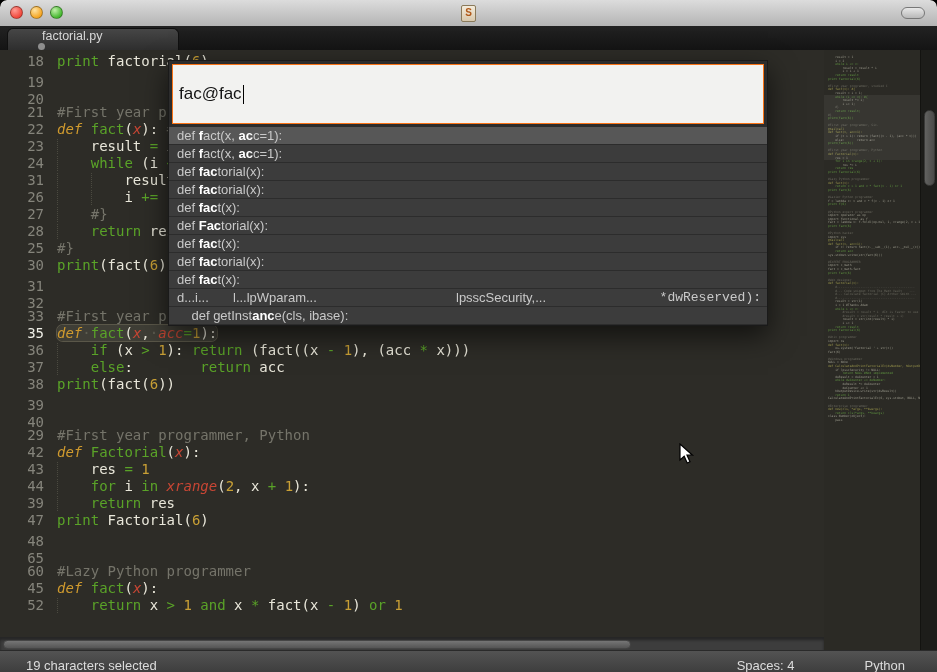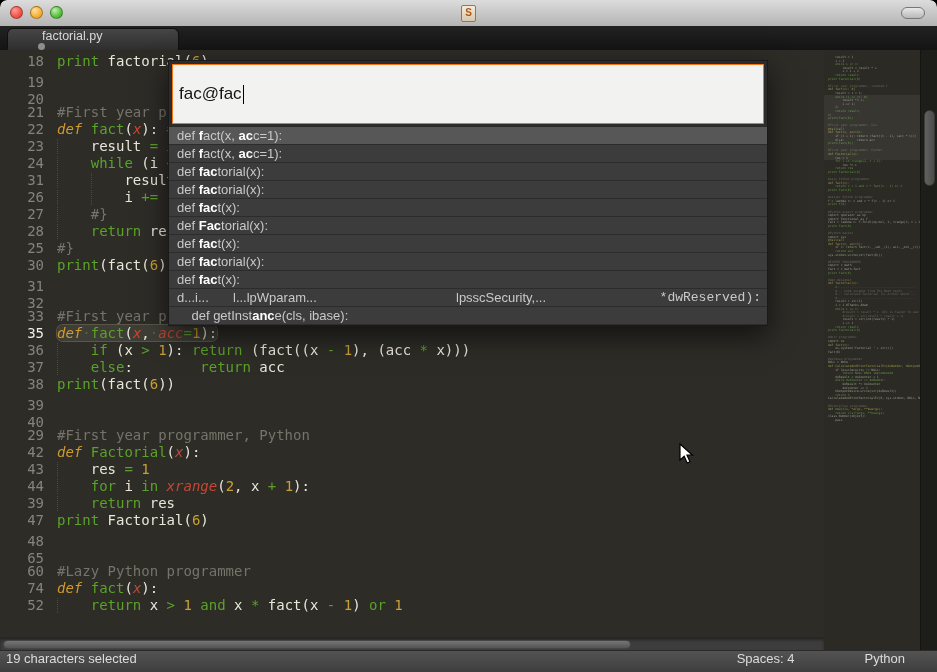--- a/index.html
+++ b/index.html
@@ -50,21 +50,21 @@
     font-size:3px;line-height:3.6px;white-space:pre;}
   .mm-c{color:#67665c;} .mm-d{color:#97934a;} .mm-k{color:#5f9440;} .mm-w{color:#98978a;}
   .mm-viewport{position:absolute;left:0;top:45px;width:96px;height:65px;background:rgba(255,255,255,.06);}
   
   .vscroll{position:absolute;left:920px;top:50px;width:17px;height:600px;background:#1d1d1a;border-left:1px solid #131310;}
   .vthumb{position:absolute;left:3px;top:60px;width:11px;height:76px;border-radius:6px;
     background:linear-gradient(90deg,#626260,#4a4a48);border:1px solid #3a3a38;box-sizing:border-box;}
   
   .statusbar{position:absolute;top:650px;left:0;right:0;height:22px;
     background:linear-gradient(#535353,#3d3d3d);border-top:1px solid #2a2a2a;
-    display:flex;align-items:flex-start;font-size:13px;color:#dcdcdc;}
+    display:flex;align-items:flex-end;font-size:13px;color:#dcdcdc;padding-left:20px;}
   .status-left{flex:1;padding-left:6px;}
   .status-spaces{margin-right:70px;margin-left:12px;}
   .status-syntax{margin-right:32px;}
   
   .popup{position:absolute;left:168px;top:60px;width:600px;background:#2c2c2c;
     border:1px solid #1a1a1a;box-sizing:border-box;box-shadow:0 10px 26px rgba(0,0,0,.6);}
   .popup-input{margin:3px;height:26px;background:#f2f2f0;border:1px solid #f97316;
     display:flex;align-items:center;padding:16px 6px;font-size:17px;color:#141414;}
   .caret{width:1px;height:19px;background:#000;margin-left:1px;}
   .popup-rows{margin-top:2px;}
@@ -126,21 +126,21 @@
         <div class="code-line"><span class="gutter-num">40</span><span class="code-text"></span></div>
         <div class="code-line"><span class="gutter-num">29</span><span class="code-text"><span class="tk-c">#First year programmer, Python</span></span></div>
         <div class="code-line"><span class="gutter-num">42</span><span class="code-text"><span class="tk-d">def</span><span class="tk-w"> </span><span class="tk-f">Factorial</span><span class="tk-w">(</span><span class="tk-p">x</span><span class="tk-w">):</span></span></div>
         <div class="code-line"><span class="gutter-num">43</span><span class="code-text"><span class="indent-guide" style="left: 0px;"></span><span class="tk-w">    res </span><span class="tk-k">=</span><span class="tk-w"> </span><span class="tk-n">1</span></span></div>
         <div class="code-line"><span class="gutter-num">44</span><span class="code-text"><span class="indent-guide" style="left: 0px;"></span><span class="tk-w">    </span><span class="tk-k">for</span><span class="tk-w"> i </span><span class="tk-k">in</span><span class="tk-w"> </span><span class="tk-p">xrange</span><span class="tk-w">(</span><span class="tk-n">2</span><span class="tk-w">, x </span><span class="tk-k">+</span><span class="tk-w"> </span><span class="tk-n">1</span><span class="tk-w">):</span></span></div>
         <div class="code-line"><span class="gutter-num">39</span><span class="code-text"><span class="indent-guide" style="left: 0px;"></span><span class="tk-w">    </span><span class="tk-k">return</span><span class="tk-w"> res</span></span></div>
         <div class="code-line"><span class="gutter-num">47</span><span class="code-text"><span class="tk-k">print</span><span class="tk-w"> Factorial(</span><span class="tk-n">6</span><span class="tk-w">)</span></span></div>
         <div class="code-line"><span class="gutter-num">48</span><span class="code-text"></span></div>
         <div class="code-line"><span class="gutter-num">65</span><span class="code-text"></span></div>
         <div class="code-line"><span class="gutter-num">60</span><span class="code-text"><span class="tk-c">#Lazy Python programmer</span></span></div>
-        <div class="code-line"><span class="gutter-num">74</span><span class="code-text"><span class="tk-d">def</span><span class="tk-w"> </span><span class="tk-f">fact</span><span class="tk-w">(</span><span class="tk-p">x</span><span class="tk-w">):</span></span></div>
+        <div class="code-line"><span class="gutter-num">45</span><span class="code-text"><span class="tk-d">def</span><span class="tk-w"> </span><span class="tk-f">fact</span><span class="tk-w">(</span><span class="tk-p">x</span><span class="tk-w">):</span></span></div>
         <div class="code-line"><span class="gutter-num">52</span><span class="code-text"><span class="indent-guide" style="left: 0px;"></span><span class="tk-w">    </span><span class="tk-k">return</span><span class="tk-w"> x </span><span class="tk-k">&gt;</span><span class="tk-w"> </span><span class="tk-n">1</span><span class="tk-w"> </span><span class="tk-k">and</span><span class="tk-w"> x </span><span class="tk-k">*</span><span class="tk-w"> fact(x </span><span class="tk-k">-</span><span class="tk-w"> </span><span class="tk-n">1</span><span class="tk-w">) </span><span class="tk-k">or</span><span class="tk-w"> </span><span class="tk-n">1</span></span></div>
       </div>
   </div>
 
   <div class="hscroll">
     <div class="hthumb"></div>
   </div>
 
   <div class="minimap">
     <div class="mm-code"><div class="mm-w">    result = 1</div><div class="mm-w">    i = 2</div><div class="mm-k">    while i &lt;= x:</div><div class="mm-w">        result = result * i</div><div class="mm-w">        i = i + 1</div><div class="mm-k">    return result</div><div class="mm-k">print factorial(6)</div><div class="mm-w"> </div><div class="mm-c">#First year programmer, studied C</div><div class="mm-d">def fact(x): #{</div><div class="mm-w">    result = i = 1;</div><div class="mm-k">    while (i &lt;= x): #{</div><div class="mm-w">        result *= i;</div><div class="mm-w">        i += 1;</div><div class="mm-c">    #}</div><div class="mm-k">    return result;</div><div class="mm-c">#}</div><div class="mm-k">print(fact(6))</div><div class="mm-w"> </div><div class="mm-c">#First year programmer, Sic.</div><div class="mm-d">@tailcall</div><div class="mm-d">def fact(x, acc=1):</div><div class="mm-w">    if (x &gt; 1): return (fact((x - 1), (acc * x)))</div><div class="mm-w">    else:       return acc</div><div class="mm-k">print(fact(6))</div><div class="mm-w"> </div><div class="mm-c">#First year programmer, Python</div><div class="mm-d">def Factorial(x):</div><div class="mm-w">    res = 1</div><div class="mm-k">    for i in xrange(2, x + 1):</div><div class="mm-w">        res *= i</div><div class="mm-k">    return res</div><div class="mm-k">print Factorial(6)</div><div class="mm-w"> </div><div class="mm-c">#Lazy Python programmer</div><div class="mm-d">def fact(x):</div><div class="mm-k">    return x &gt; 1 and x * fact(x - 1) or 1</div><div class="mm-k">print fact(6)</div><div class="mm-w"> </div><div class="mm-c">#Lazier Python programmer</div><div class="mm-w">f = lambda x: x and x * f(x - 1) or 1</div><div class="mm-k">print f(6)</div><div class="mm-w"> </div><div class="mm-c">#Python expert programmer</div><div class="mm-w">import operator as op</div><div class="mm-w">import functional as f</div><div class="mm-w">fact = lambda x: f.foldl(op.mul, 1, xrange(2, x + 1))</div><div class="mm-k">print fact(6)</div><div class="mm-w"> </div><div class="mm-c">#Python hacker</div><div class="mm-w">import sys</div><div class="mm-d">@tailcall</div><div class="mm-d">def fact(x, acc=1):</div><div class="mm-w">    if x: return fact(x.__sub__(1), acc.__mul__(x))</div><div class="mm-k">    return acc</div><div class="mm-w">sys.stdout.write(str(fact(6)))</div><div class="mm-w"> </div><div class="mm-c">#EXPERT PROGRAMMER</div><div class="mm-w">import c_math</div><div class="mm-w">fact = c_math.fact</div><div class="mm-k">print fact(6)</div><div class="mm-w"> </div><div class="mm-c">#Web designer</div><div class="mm-d">def factorial(x):</div><div class="mm-c">    #-------------------------------------------</div><div class="mm-c">    #--- Code snippet from The Math Vault    ---</div><div class="mm-c">    #--- Calculate factorial (C) Arthur Smith ---</div><div class="mm-c">    #-------------------------------------------</div><div class="mm-w">    result = str(1)</div><div class="mm-w">    i = 1 #Thanks Adam</div><div class="mm-k">    while i &lt;= x:</div><div class="mm-c">        #result = result * i  #It is faster to use *=</div><div class="mm-c">        #result = str(result * result + i)</div><div class="mm-w">        result = str(int(result) * i)</div><div class="mm-w">        i += 1</div><div class="mm-k">    return result</div><div class="mm-k">print factorial(6)</div><div class="mm-w"> </div><div class="mm-c">#Unix programmer</div><div class="mm-w">import os</div><div class="mm-d">def fact(x):</div><div class="mm-w">    os.system('factorial ' + str(x))</div><div class="mm-w">fact(6)</div><div class="mm-w"> </div><div class="mm-c">#Windows programmer</div><div class="mm-w">NULL = None</div><div class="mm-d">def CalculateAndPrintFactorialEx(dwNumber, hOutputDevice, lpLparam, lpWparam, lpsscSecurity, *dwReserved):</div><div class="mm-w">    if lpsscSecurity != NULL:</div><div class="mm-k">        return NULL #Not implemented</div><div class="mm-w">    dwResult = dwCounter = 1</div><div class="mm-k">    while dwCounter &lt;= dwNumber:</div><div class="mm-w">        dwResult *= dwCounter</div><div class="mm-w">        dwCounter += 1</div><div class="mm-w">    hOutputDevice.write(str(dwResult))</div><div class="mm-k">    return 1</div><div class="mm-w">CalculateAndPrintFactorialEx(6, sys.stdout, NULL, NULL, NULL, NULL)</div><div class="mm-w"> </div><div class="mm-c">#Enterprise programmer</div><div class="mm-d">def new(cls, *args, **kwargs):</div><div class="mm-k">    return cls(*args, **kwargs)</div><div class="mm-w">class Number(object):</div><div class="mm-w">    pass</div></div>

